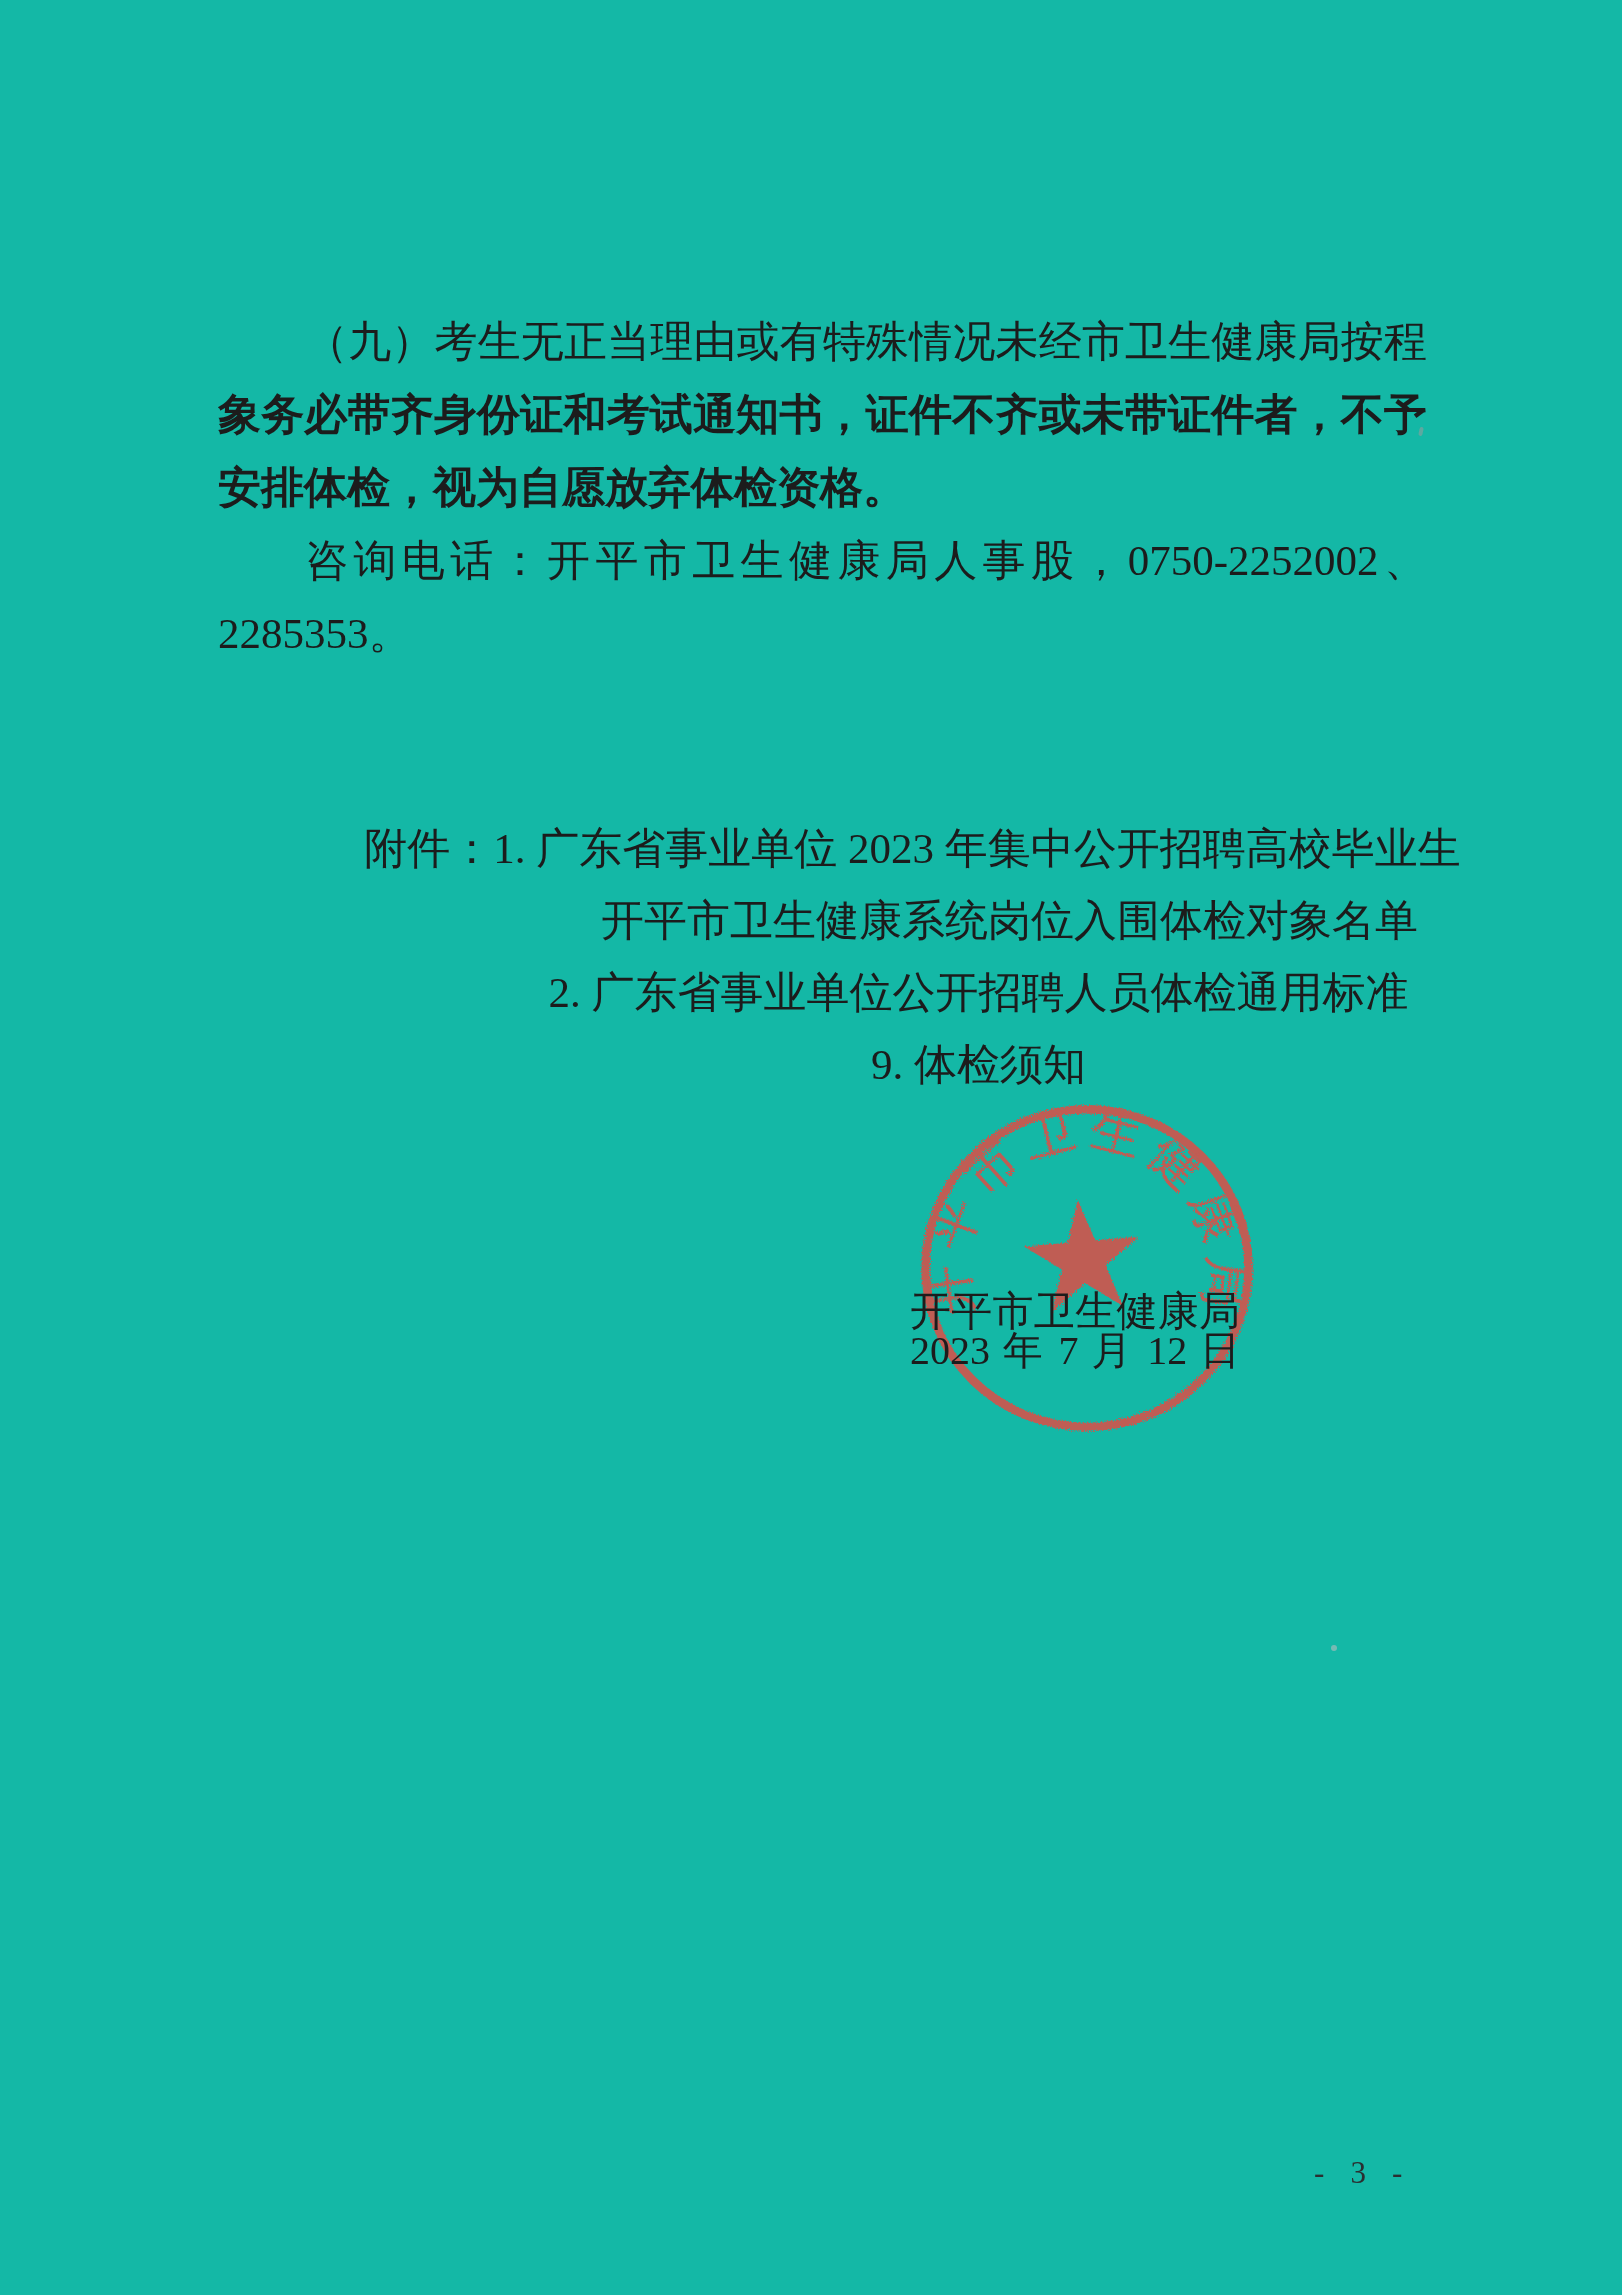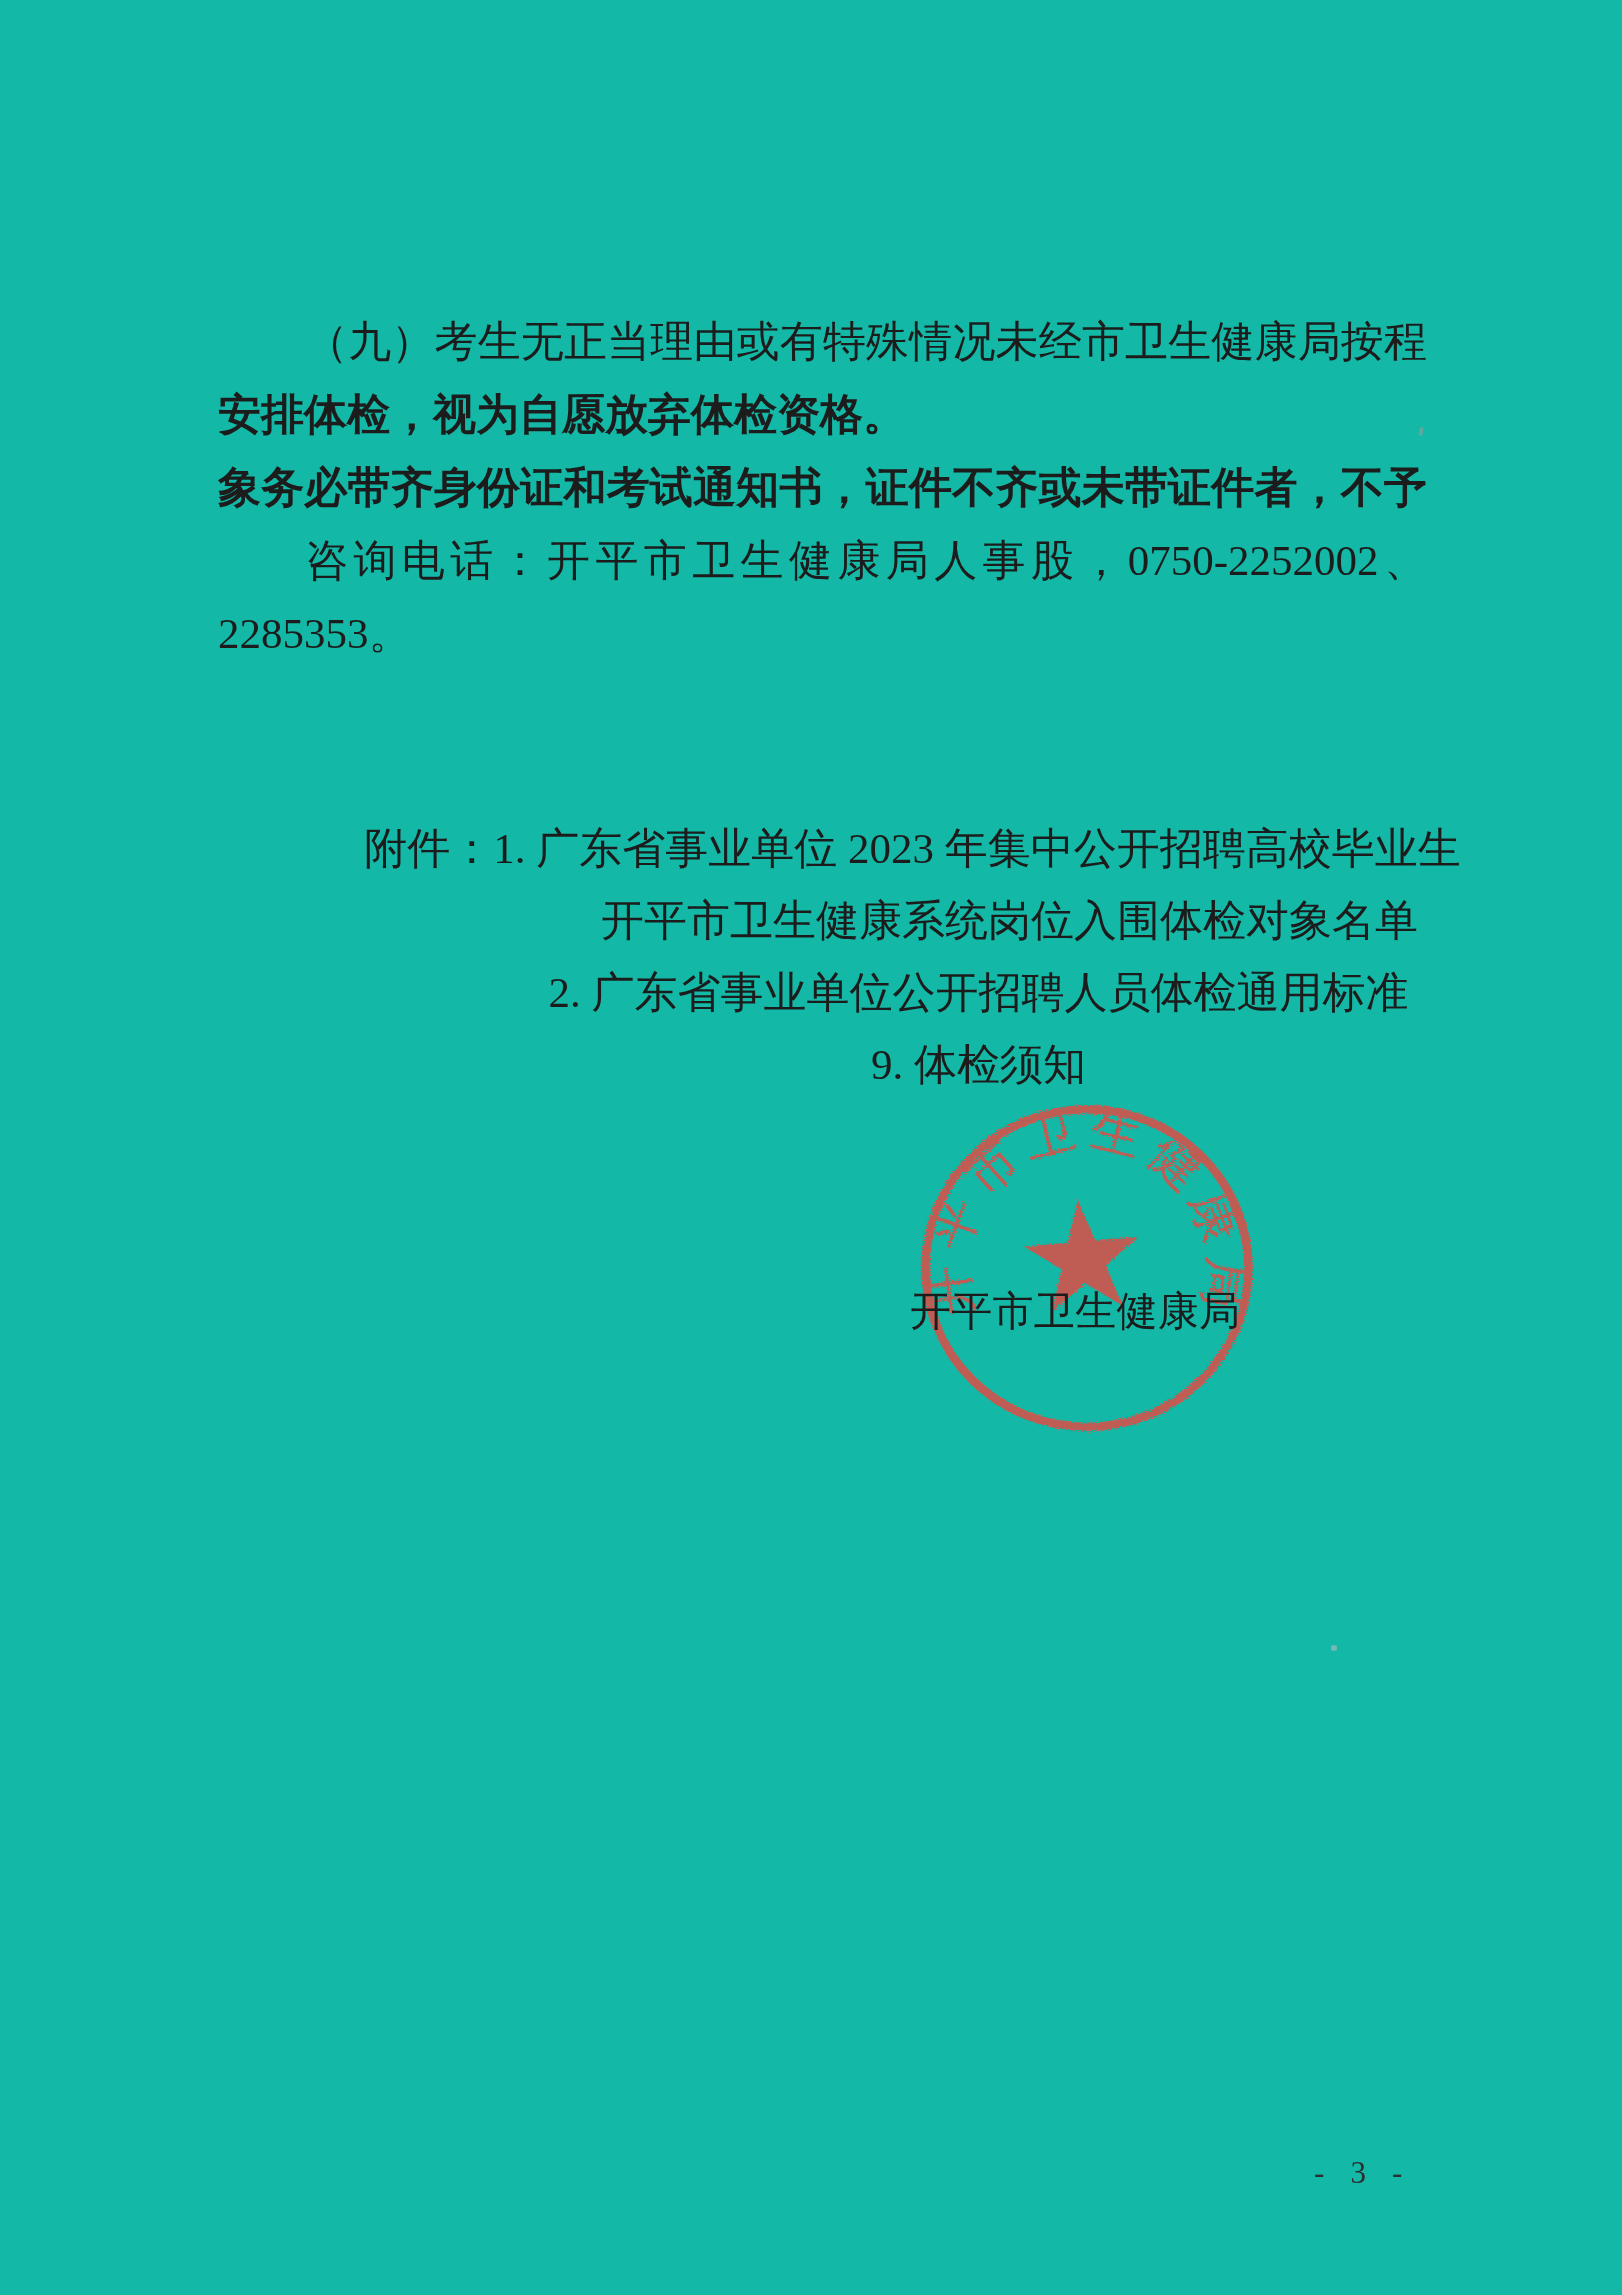--- a/index.html
+++ b/index.html
@@ -118,22 +118,22 @@
     filter:blur(0.7px);
   }
 </style>
 </head>
 <body>
 
 <div class="page">
 
   <section class="body-text">
     <div class="line fill indent">（九）考生无正当理由或有特殊情况未经市卫生健康局按程</div>
+    <div class="line fill bold">象务必带齐身份证和考试通知书，证件不齐或未带证件者，不予</div>
     <div class="line bold">安排体检，视为自愿放弃体检资格。</div>
-    <div class="line fill bold">象务必带齐身份证和考试通知书，证件不齐或未带证件者，不予</div>
     <div class="line fill indent">咨询电话：开平市卫生健康局人事股，0750-2252002、</div>
     <div class="line">2285353。</div>
   </section>
 
   <section class="attachments">
     <div class="att-line att-1">附件：1. 广东省事业单位 2023 年集中公开招聘高校毕业生</div>
     <div class="att-line att-2">开平市卫生健康系统岗位入围体检对象名单</div>
     <div class="att-line att-3">2. 广东省事业单位公开招聘人员体检通用标准</div>
     <div class="att-line att-4">9. 体检须知</div>
   </section>
@@ -151,20 +151,21 @@
         <path id="rimPath" d="M 88.5 321.3 A 185 185 0 1 1 431.5 321.3" fill="none"></path>
         <text font-size="78" letter-spacing="12" fill="#dc4f46" font-family="&quot;Liberation Serif&quot;,&quot;DejaVu Serif&quot;,serif">
           <textPath href="#rimPath" startOffset="50%" text-anchor="middle">开平市卫生健康局</textPath>
         </text>
         <path d="M254,147 L274.9,211.3 L342.5,211.3 L287.8,251 L308.7,315.2 L254,275.5 L199.3,315.2 L220.2,251 L165.5,211.3 L233.1,211.3 Z" fill="#dc4f46" transform="rotate(-5 254 240)"></path>
       </g>
     </svg>
   </div>
 
   <div class="sig-org">开平市卫生健康局</div>
+  <div class="sig-date">2023 年 7 月 12 日</div>
 
   <div class="page-number">- 3 -</div>
 
   <div class="speck-1"></div>
   <div class="speck-2"></div>
 
 </div>
 
 
 </body></html>

